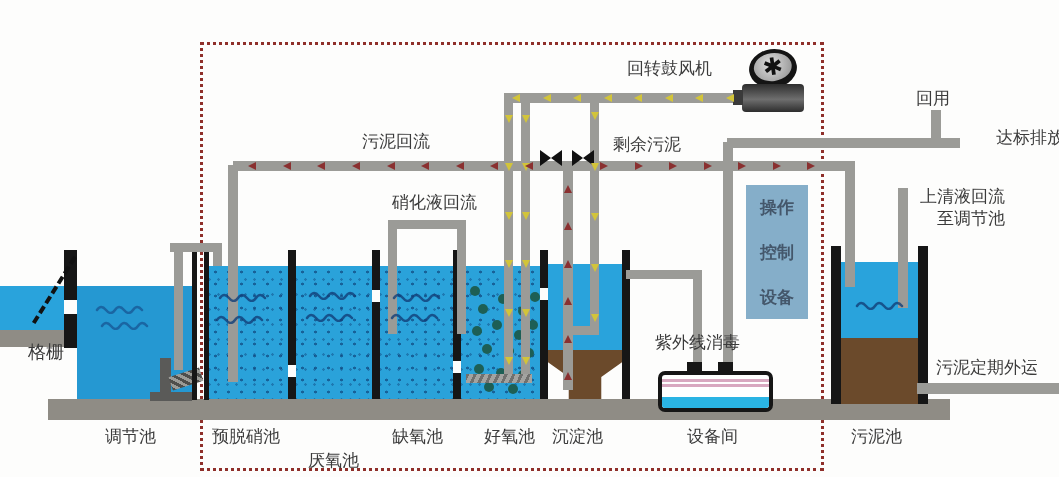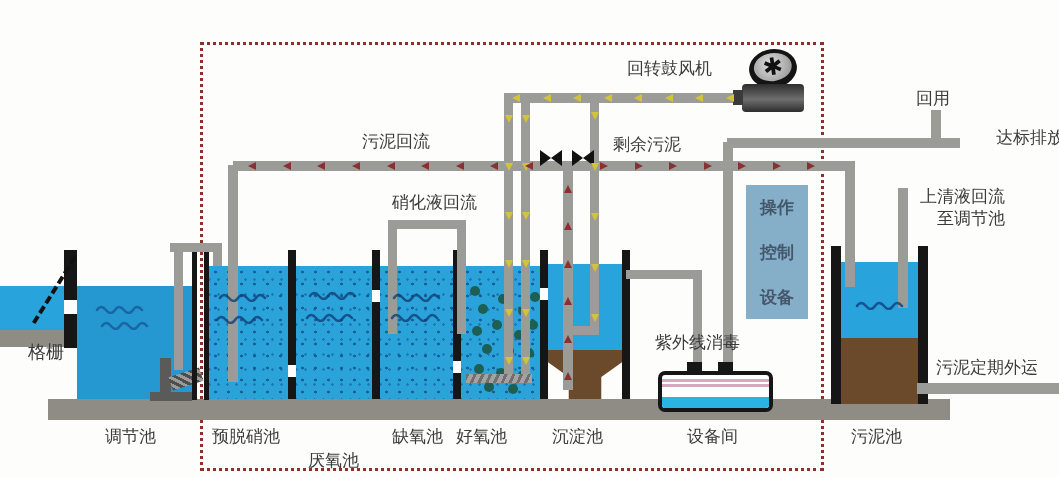--- a/index.html
+++ b/index.html
@@ -246,18 +246,18 @@
   <div class="lbl" style="left:392px;top:194px;">硝化液回流</div>
   <div class="lbl" style="left:920px;top:188px;">上清液回流</div>
   <div class="lbl" style="left:920px;top:210px;margin-left:17px;">至调节池</div>
   <div class="lbl" style="left:655px;top:334px;">紫外线消毒</div>
   <div class="lbl" style="left:936px;top:359px;">污泥定期外运</div>
 
   <div class="lbl" style="left:105px;top:428px;">调节池</div>
   <div class="lbl" style="left:212px;top:428px;">预脱硝池</div>
   <div class="lbl" style="left:308px;top:452px;">厌氧池</div>
   <div class="lbl" style="left:392px;top:428px;">缺氧池</div>
-  <div class="lbl" style="left:456px;top:428px;">好氧池</div>
+  <div class="lbl" style="left:484px;top:428px;">好氧池</div>
   <div class="lbl" style="left:552px;top:428px;">沉淀池</div>
   <div class="lbl" style="left:687px;top:428px;">设备间</div>
   <div class="lbl" style="left:851px;top:428px;">污泥池</div>
 
 </div>
 
 </body></html>

